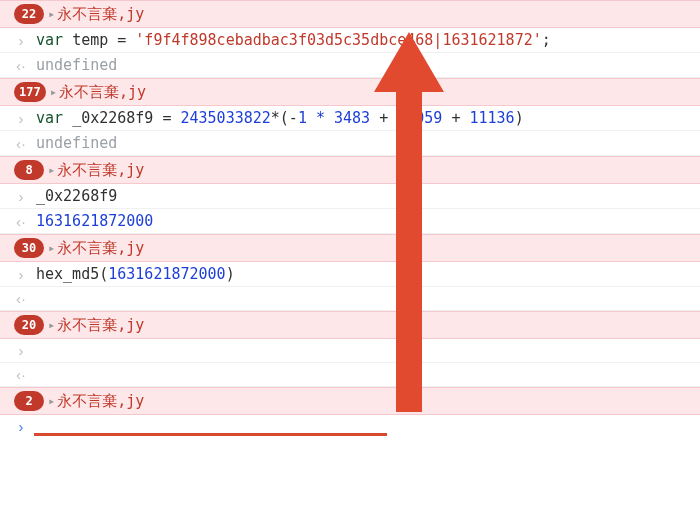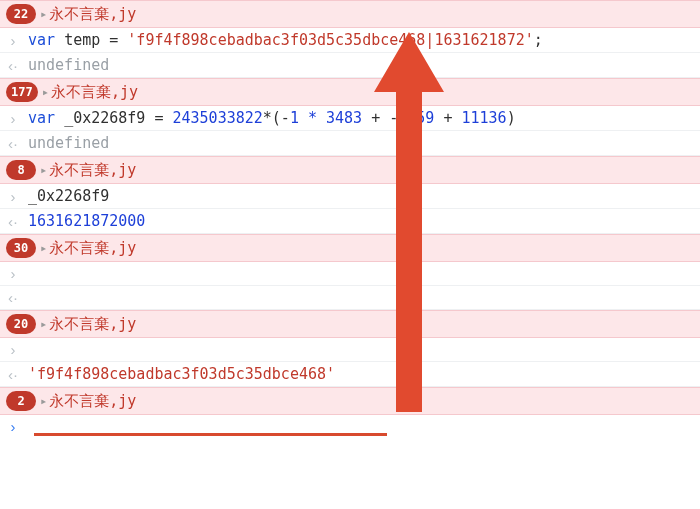--- a/index.html
+++ b/index.html
@@ -1,23 +1,23 @@
 <!DOCTYPE html>
 <html><head>
 <meta charset="utf-8">
 <style>
   html,body{margin:0;padding:0;font-family:Menlo,Consolas,monospace;font-size:15px;color:#303030;background:#fff;width:700px;height:509px;overflow:hidden}
-  .row{display:flex;align-items:center;padding:3px 6px;min-height:22px;box-sizing:border-box;white-space:nowrap}
+  .row{display:flex;align-items:center;padding:3px 14px;min-height:22px;box-sizing:border-box;white-space:nowrap}
   .ban{background:#fde7e9;border-top:1px solid #f5c8cd;border-bottom:1px solid #f5c8cd}
   .line{border-bottom:1px solid #eef0f2}
   .count{display:inline-flex;align-items:center;justify-content:center;min-width:20px;height:20px;padding:0 5px;border-radius:10px;background:#c0392b;color:#fff;font-weight:700;font-size:12px;margin-right:4px}
   .disclo{color:#9a9a9a;margin-right:2px;font-size:12px}
   .bantxt{color:#c0392b}
   .gly{width:14px;text-align:center;color:#b9c0c6;margin-right:8px;font-family:sans-serif}
-  .kw{color:#1d4ed8}
+  .kw{color:#14532d}
   .num{color:#1d3fd8}
   .str{color:#c0392b}
   .und{color:#9aa0a6}
   .prompt-empty{color:#367cf1}
   
   .arrow{position:absolute;left:374px;top:32px;width:70px;height:380px;pointer-events:none}
   .arrow svg{width:100%;height:100%}
   .underline1{position:absolute;left:34px;top:433px;width:353px;height:3px;background:#d84a2e;pointer-events:none}
 </style>
 </head>
@@ -73,37 +73,39 @@
 </div>
 
 <div class="row ban">
   <span class="count">30</span>
   <span class="disclo">▸</span>
   <span class="bantxt">永不言棄,jy</span>
 </div>
 
 <div class="row line">
   <span class="gly">›</span>
+  <span>
+    <span>hex_md5(</span><span class="num">1631621872000</span><span>)</span>
+  </span>
 </div>
 <div class="row line">
   <span class="gly">‹·</span>
 </div>
 
 <div class="row ban">
   <span class="count">20</span>
   <span class="disclo">▸</span>
   <span class="bantxt">永不言棄,jy</span>
 </div>
 
 <div class="row line">
   <span class="gly">›</span>
 </div>
 <div class="row line">
   <span class="gly">‹·</span>
-  <span class="str">'f9f4f898cebadbac3f03d5c35dbce468'</span>
 </div>
 
 <div class="row ban">
   <span class="count">2</span>
   <span class="disclo">▸</span>
   <span class="bantxt">永不言棄,jy</span>
 </div>
 
 <div class="row">
   <span class="gly prompt-empty">›</span>

